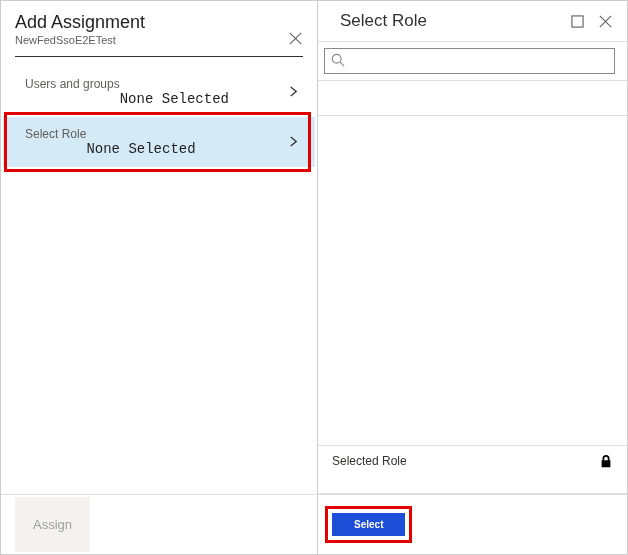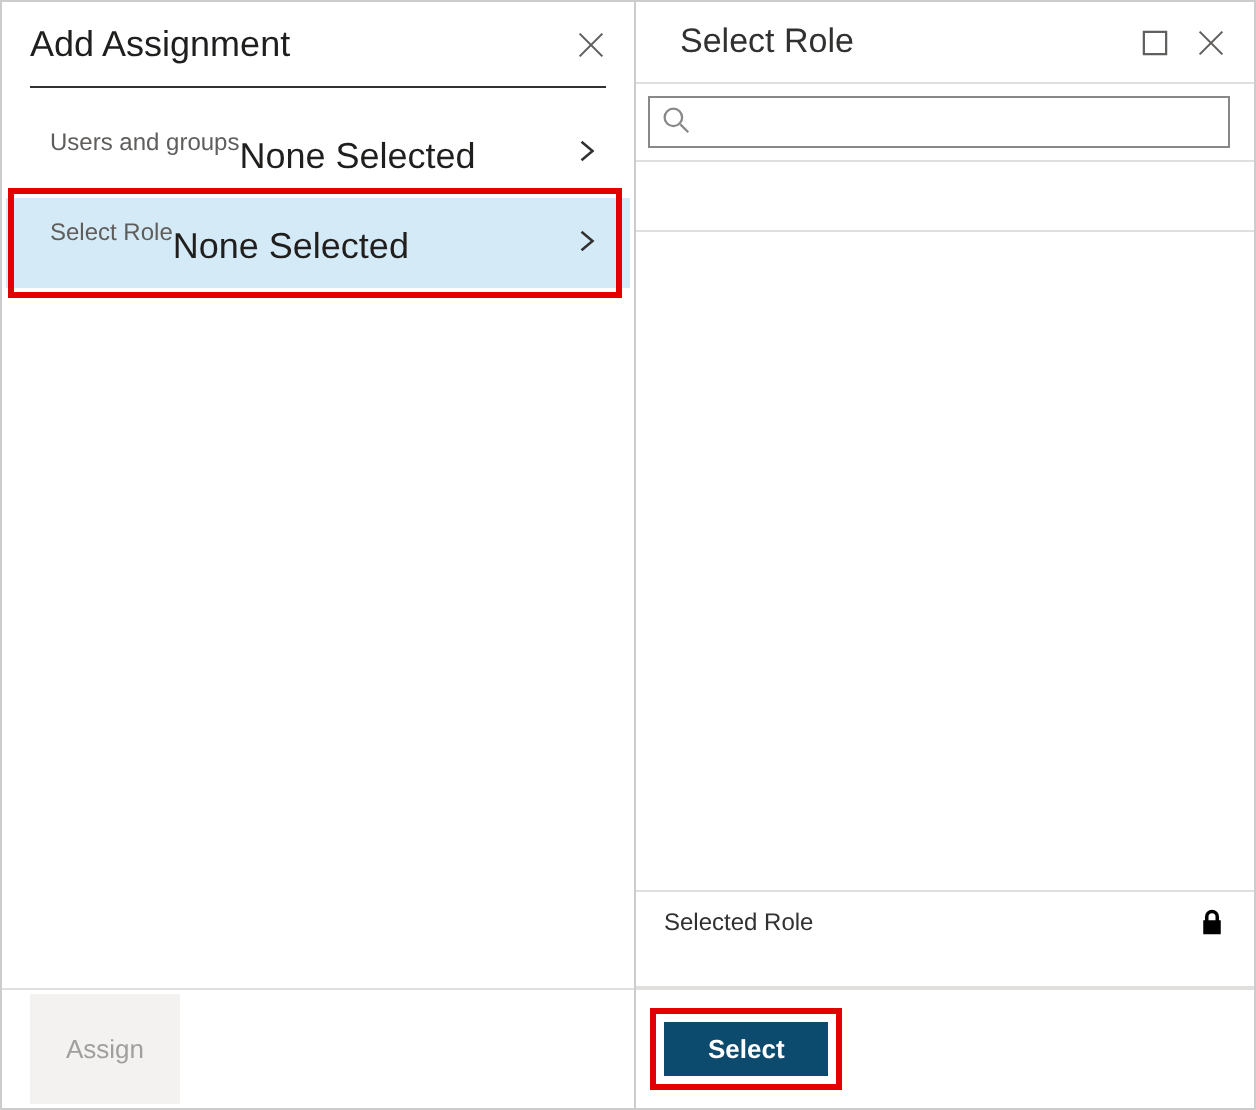--- a/index.html
+++ b/index.html
@@ -25,21 +25,21 @@
     }
     .panel-left {
       width: 317px;
       border-right: 1px solid #ccc;
     }
     .panel-right {
       flex: 1;
     }
     .panel-header {
       display: flex;
-      align-items: center;
+      align-items: flex-end;
       justify-content: space-between;
       padding: 10px 14px 4px 14px;
     }
     .panel-header-left .title {
       font-size: 18px;
       font-weight: 400;
       color: #201f1e;
       line-height: 22px;
     }
     .panel-header-left .subtitle {
@@ -92,23 +92,24 @@
       cursor: pointer;
       position: relative;
       margin: 0 2px;
     }
     .list-item .texts { display: flex; }
     .list-item .texts .label {
       font-size: 12px;
       color: #605e5c;
     }
     .list-item .texts .value {
-      font-size: 18px;
+      font-size: 14px;
       color: #201f1e;
-      margin-top: 4px;
+      margin-top: 14px;
+      font-family: Liberation Mono, monospace;
     }
     .list-item.selected {
       background: #d5eaf7;
     }
     .chevron svg { width: 11px; height: 11px; stroke: #323130; }
     .highlight-red {
       position: absolute;
       border: 3px solid #e20000;
       pointer-events: none;
     }
@@ -121,25 +122,25 @@
     }
     .btn-disabled {
       background: #f3f2f1;
       color: #a19f9d;
       border: none;
       padding: 20px 18px;
       font-size: 13px;
       cursor: default;
     }
     .btn-primary {
-      background: #0c4a6e;
+      background: #1d4ed8;
       color: #fff;
       border: none;
       padding: 6px 22px;
-      font-size: 13px;
+      font-size: 10px;
       font-weight: 600;
       cursor: pointer;
     }
     .search-wrap {
       padding: 6px 12px 6px 6px;
     }
     .search-box {
       display: flex;
       align-items: center;
       border: 1px solid #8a8886;
@@ -176,20 +177,21 @@
   </style>
 </head>
 <body>
 
 <div class="container">
 
   <div class="panel panel-left">
     <div class="panel-header">
       <div class="panel-header-left">
         <div class="title">Add Assignment</div>
+        <div class="subtitle">NewFedSsoE2ETest</div>
       </div>
       <span class="icon-btn">
         <svg viewBox="0 0 16 16" stroke="currentColor" stroke-width="1.3" fill="none">
           <line x1="1" y1="1" x2="15" y2="15"></line>
             <line x1="15" y1="1" x2="1" y2="15"></line>
         </svg>
       </span>
     </div>
     <div class="divider"></div>
 

